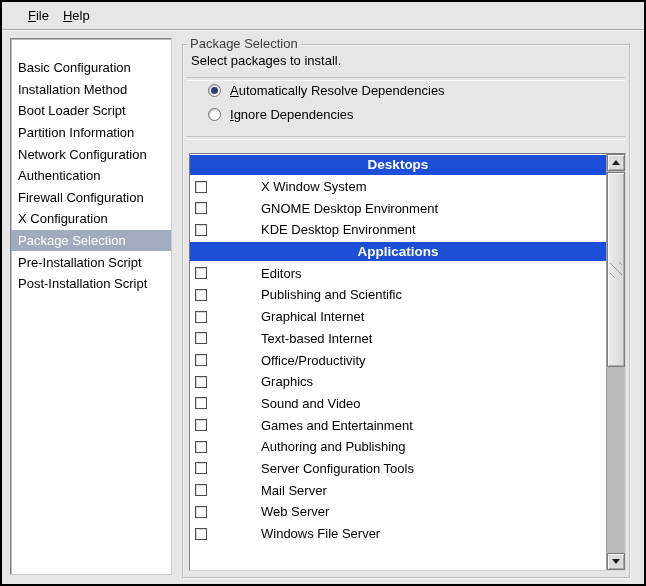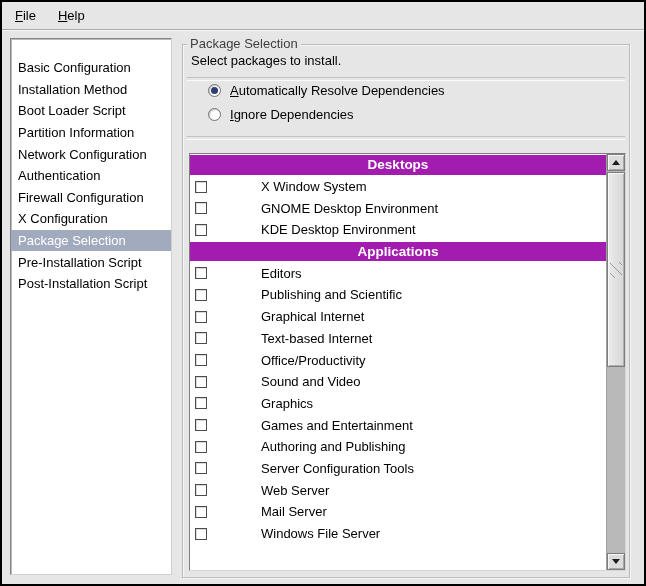--- a/index.html
+++ b/index.html
@@ -10,22 +10,22 @@
     border:2px solid #000;
     background:#e6e6e6;
     font-family:"Liberation Sans", sans-serif;
     font-size:13px;
     color:#000;
     overflow:hidden;
   }
   
   .menubar{
     position:absolute;left:0;top:0;right:0;height:27px;
-    display:flex;align-items:center;gap:18px;
-    padding-left:11px;
+    display:flex;align-items:center;gap:10px;
+    padding-left:24px;
     border-bottom:1px solid #a9a9a9;
     box-shadow:0 1px 0 #f7f7f7;
     background:#e6e6e6;
   }
   .menu-item{cursor:default;padding:2px 2px;}
   .u{text-decoration:underline;}
   
   .sidebar{
     position:absolute;left:8px;top:36px;width:162px;height:537px;
     box-sizing:border-box;
@@ -79,21 +79,21 @@
   .listbox{
     position:absolute;left:6px;top:108px;width:437px;height:418px;
     box-sizing:border-box;
     border:1px solid #7f7f7f;
     border-right-color:#d6d6d6;border-bottom-color:#d6d6d6;
     display:flex;background:#fff;
   }
   .viewport{flex:1;overflow:hidden;background:#fff;}
   .lrow{height:21.7px;display:flex;align-items:center;box-sizing:border-box;}
   .lrow.header{
-    background:#a21caf;color:#fff;font-weight:bold;font-size:13.5px;
+    background:#1d4ed8;color:#fff;font-weight:bold;font-size:13.5px;
     justify-content:center;
     border-top:1px solid #fff;border-bottom:1px solid #fff;
   }
   .lrow.item{padding-left:5px;gap:44px;}
   .cb{
     width:12px;height:12px;box-sizing:border-box;flex:none;
     border:1px solid #4c4c4c;background:#fff;
     box-shadow:inset 1px 1px 0 #d9d9d9;
     margin-right:10px;
   }
@@ -210,45 +210,45 @@
         <div class="lrow item">
             <span class="cb"></span>
             <span>Text-based Internet</span>
           </div>
         <div class="lrow item">
             <span class="cb"></span>
             <span>Office/Productivity</span>
           </div>
         <div class="lrow item">
             <span class="cb"></span>
+            <span>Graphics</span>
+          </div>
+        <div class="lrow item">
+            <span class="cb"></span>
             <span>Sound and Video</span>
           </div>
         <div class="lrow item">
             <span class="cb"></span>
-            <span>Graphics</span>
-          </div>
-        <div class="lrow item">
-            <span class="cb"></span>
             <span>Games and Entertainment</span>
           </div>
         <div class="lrow item">
             <span class="cb"></span>
             <span>Authoring and Publishing</span>
           </div>
         <div class="lrow item">
             <span class="cb"></span>
             <span>Server Configuration Tools</span>
           </div>
         <div class="lrow item">
             <span class="cb"></span>
+            <span>Mail Server</span>
+          </div>
+        <div class="lrow item">
+            <span class="cb"></span>
             <span>Web Server</span>
-          </div>
-        <div class="lrow item">
-            <span class="cb"></span>
-            <span>Mail Server</span>
           </div>
         <div class="lrow item">
             <span class="cb"></span>
             <span>Windows File Server</span>
           </div>
         <div class="lrow item">
             <span></span>
           </div>
       </div>
       <div class="scrollbar">

